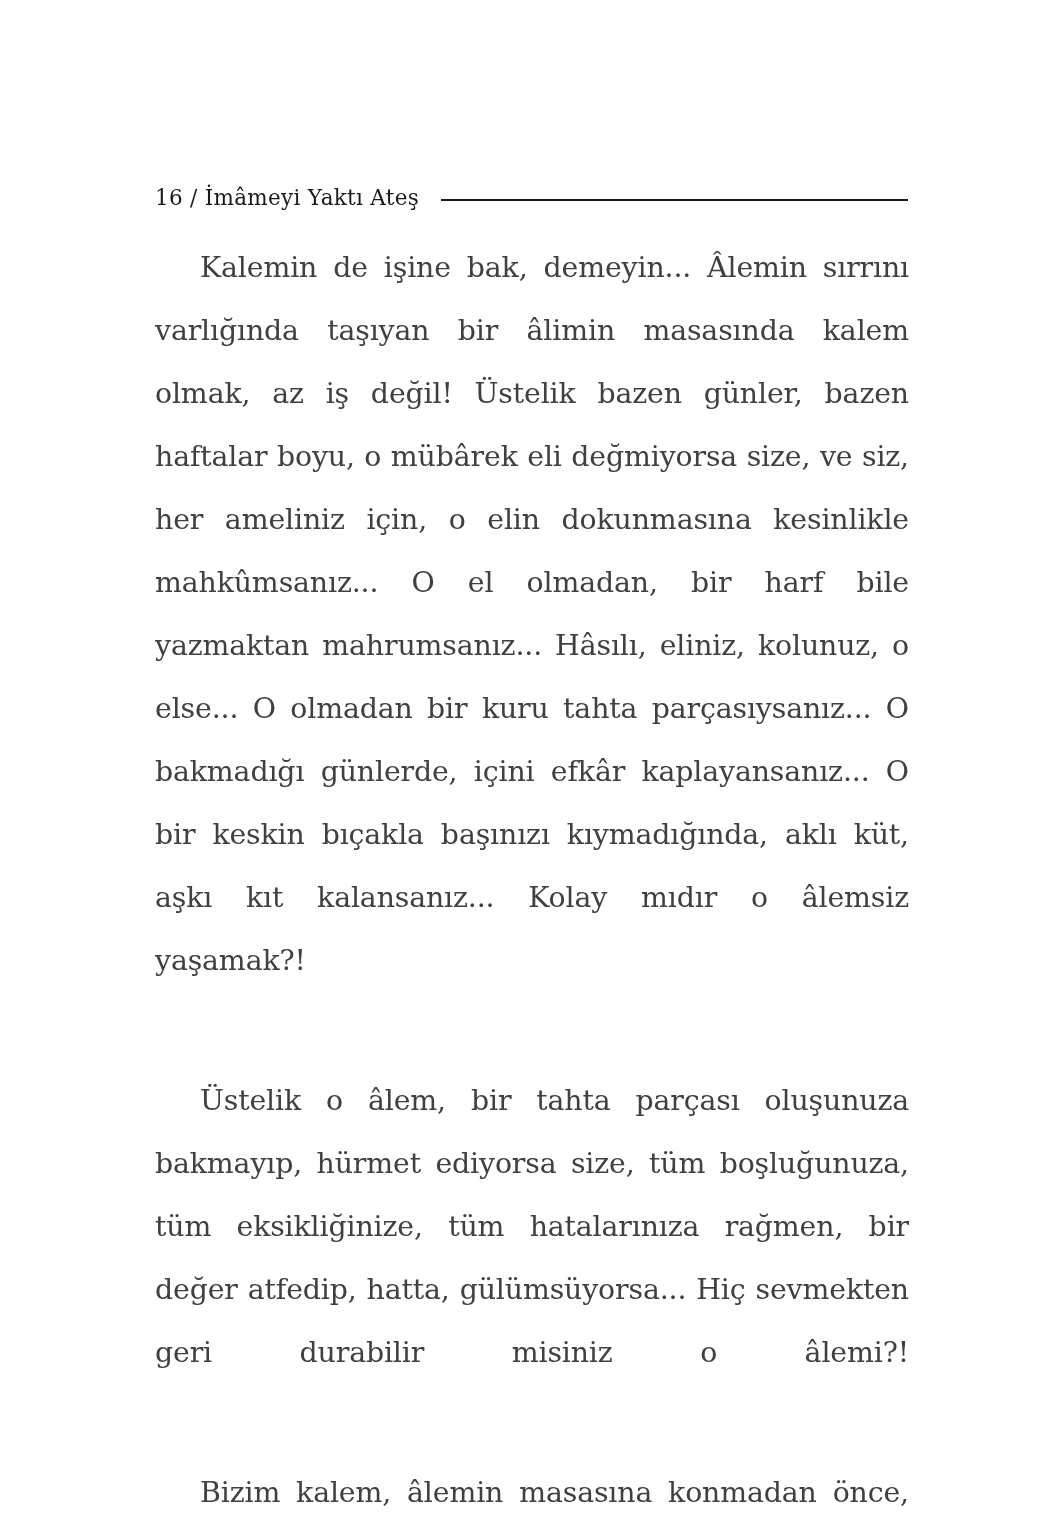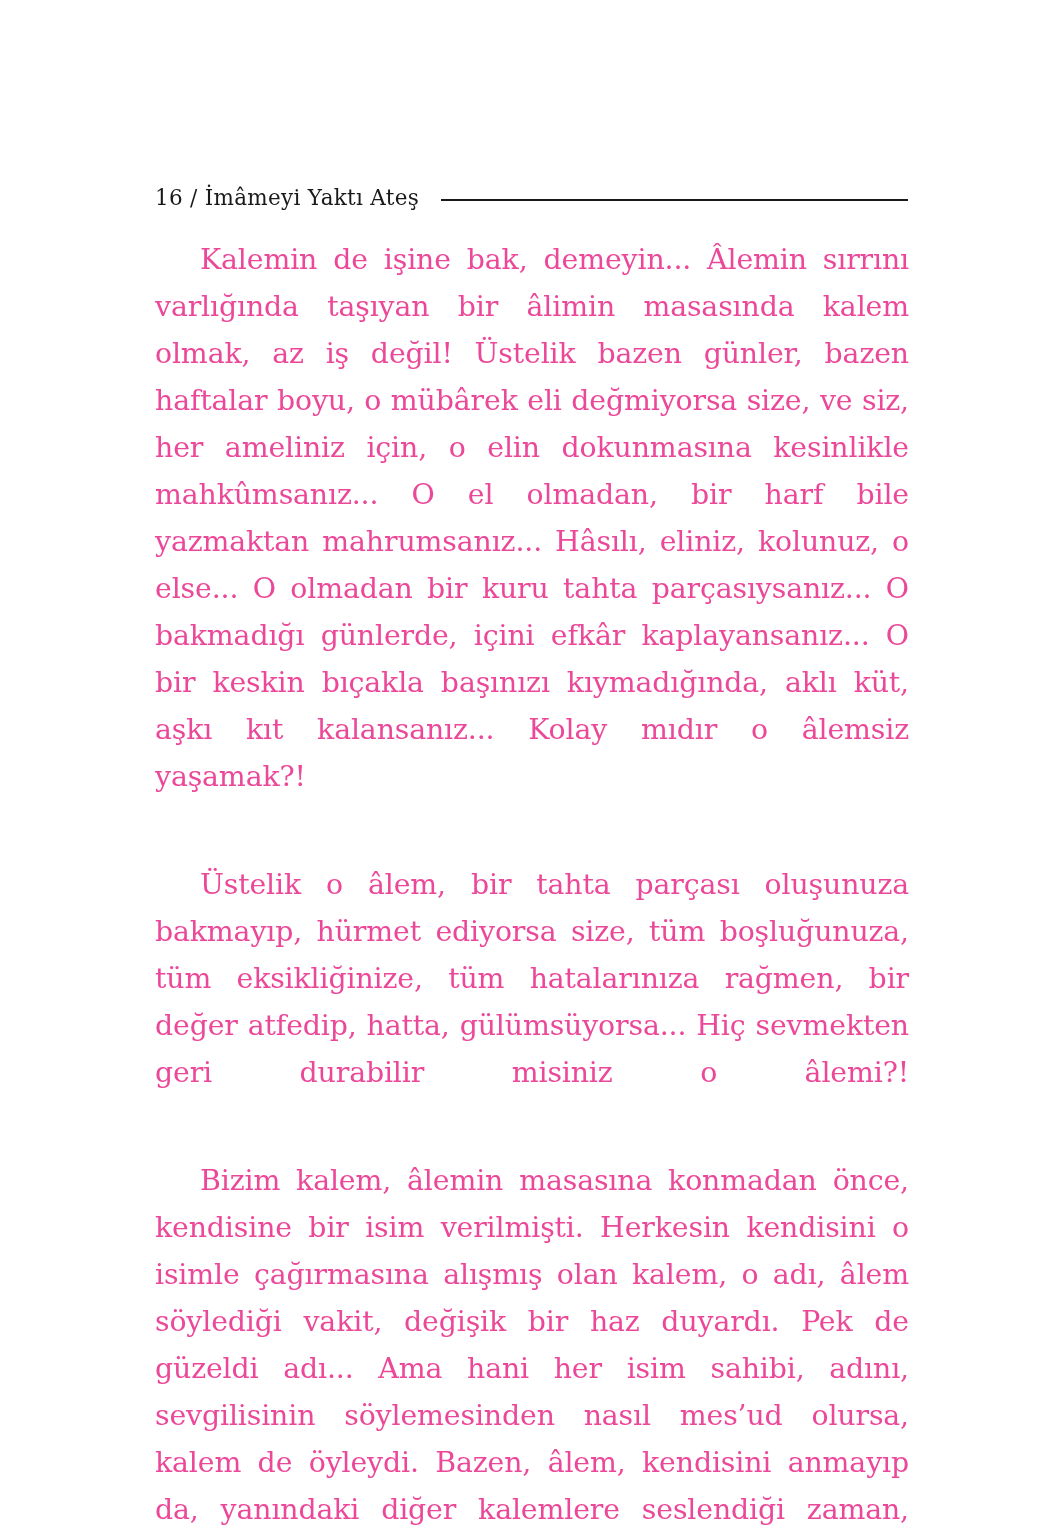--- a/index.html
+++ b/index.html
@@ -58,25 +58,25 @@
     position: absolute;
     left: 155px;
     top: 236px;
     width: 754px;
   }
 
   .para {
     margin: 0;
     font-family: "DejaVu Serif", "Liberation Serif", serif;
     font-size: 28.4px;
-    line-height: 47px;
+    line-height: 63px;
     text-align: justify;
     text-justify: inter-word;
     text-indent: 45px;
-    color: #ec4899;
+    color: #404040;
     word-spacing: -0.2px;
     letter-spacing: -0.15px;
     hyphens: none;
   }
   .para + .para {
     margin-top: 14px;
   }
   
   .para:after {
     content: "";

